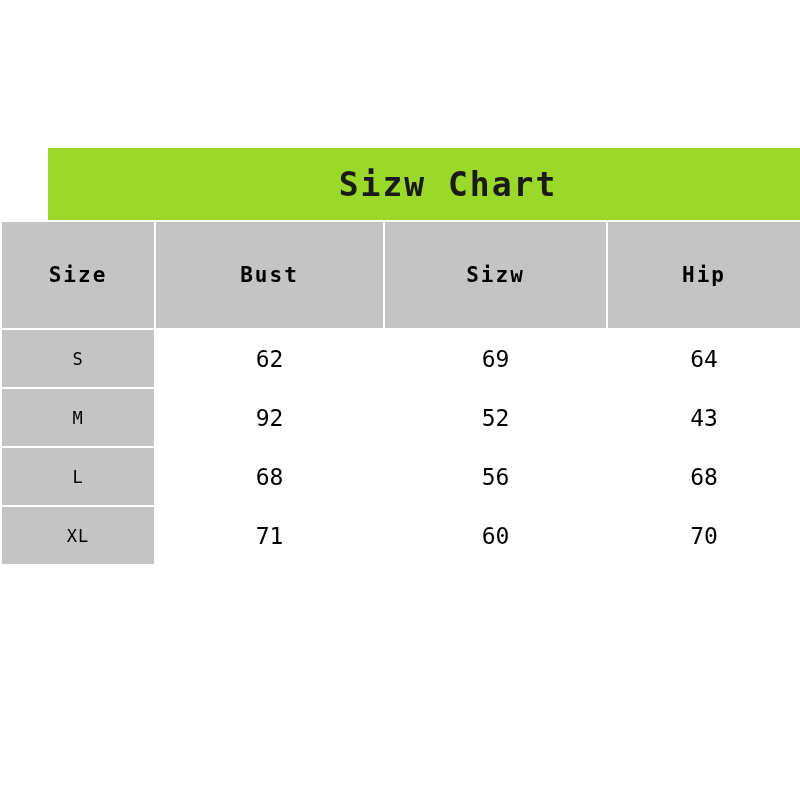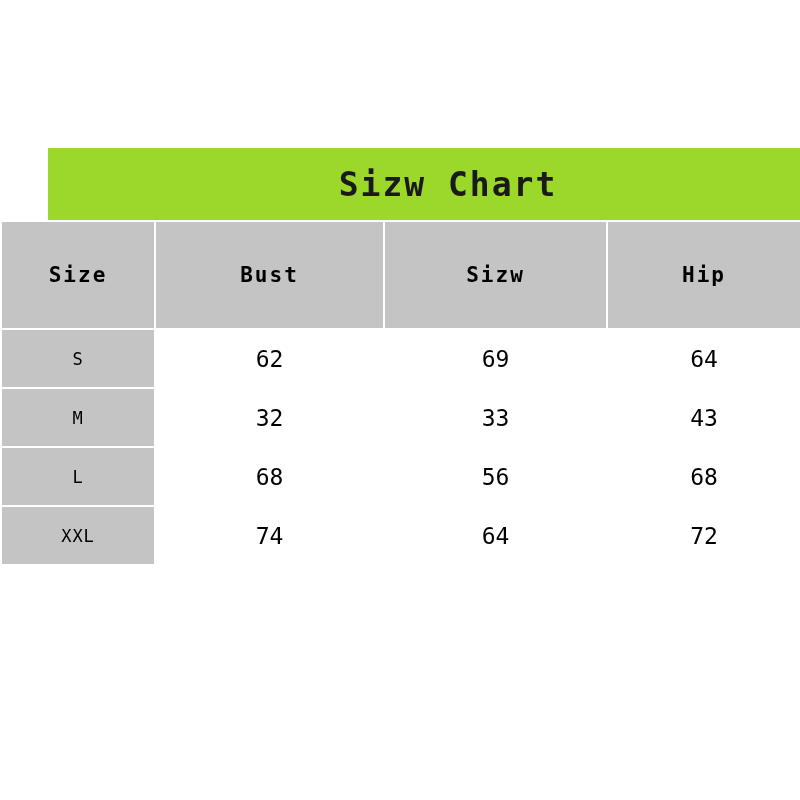--- a/index.html
+++ b/index.html
@@ -111,32 +111,32 @@
     </thead>
     <tbody>
       <tr>
         <td class="label-cell">S</td>
         <td>62</td>
         <td>69</td>
         <td>64</td>
       </tr>
       <tr>
         <td class="label-cell">M</td>
-        <td>32</td>
-        <td>33</td>
+        <td>92</td>
+        <td>52</td>
         <td>43</td>
       </tr>
       <tr>
         <td class="label-cell">L</td>
         <td>68</td>
         <td>56</td>
         <td>68</td>
       </tr>
       <tr>
-        <td class="label-cell">XXL</td>
-        <td>74</td>
-        <td>64</td>
-        <td>72</td>
+        <td class="label-cell">XL</td>
+        <td>71</td>
+        <td>60</td>
+        <td>70</td>
       </tr>
     </tbody>
   </table>
 
 </div>
 
 </body></html>

